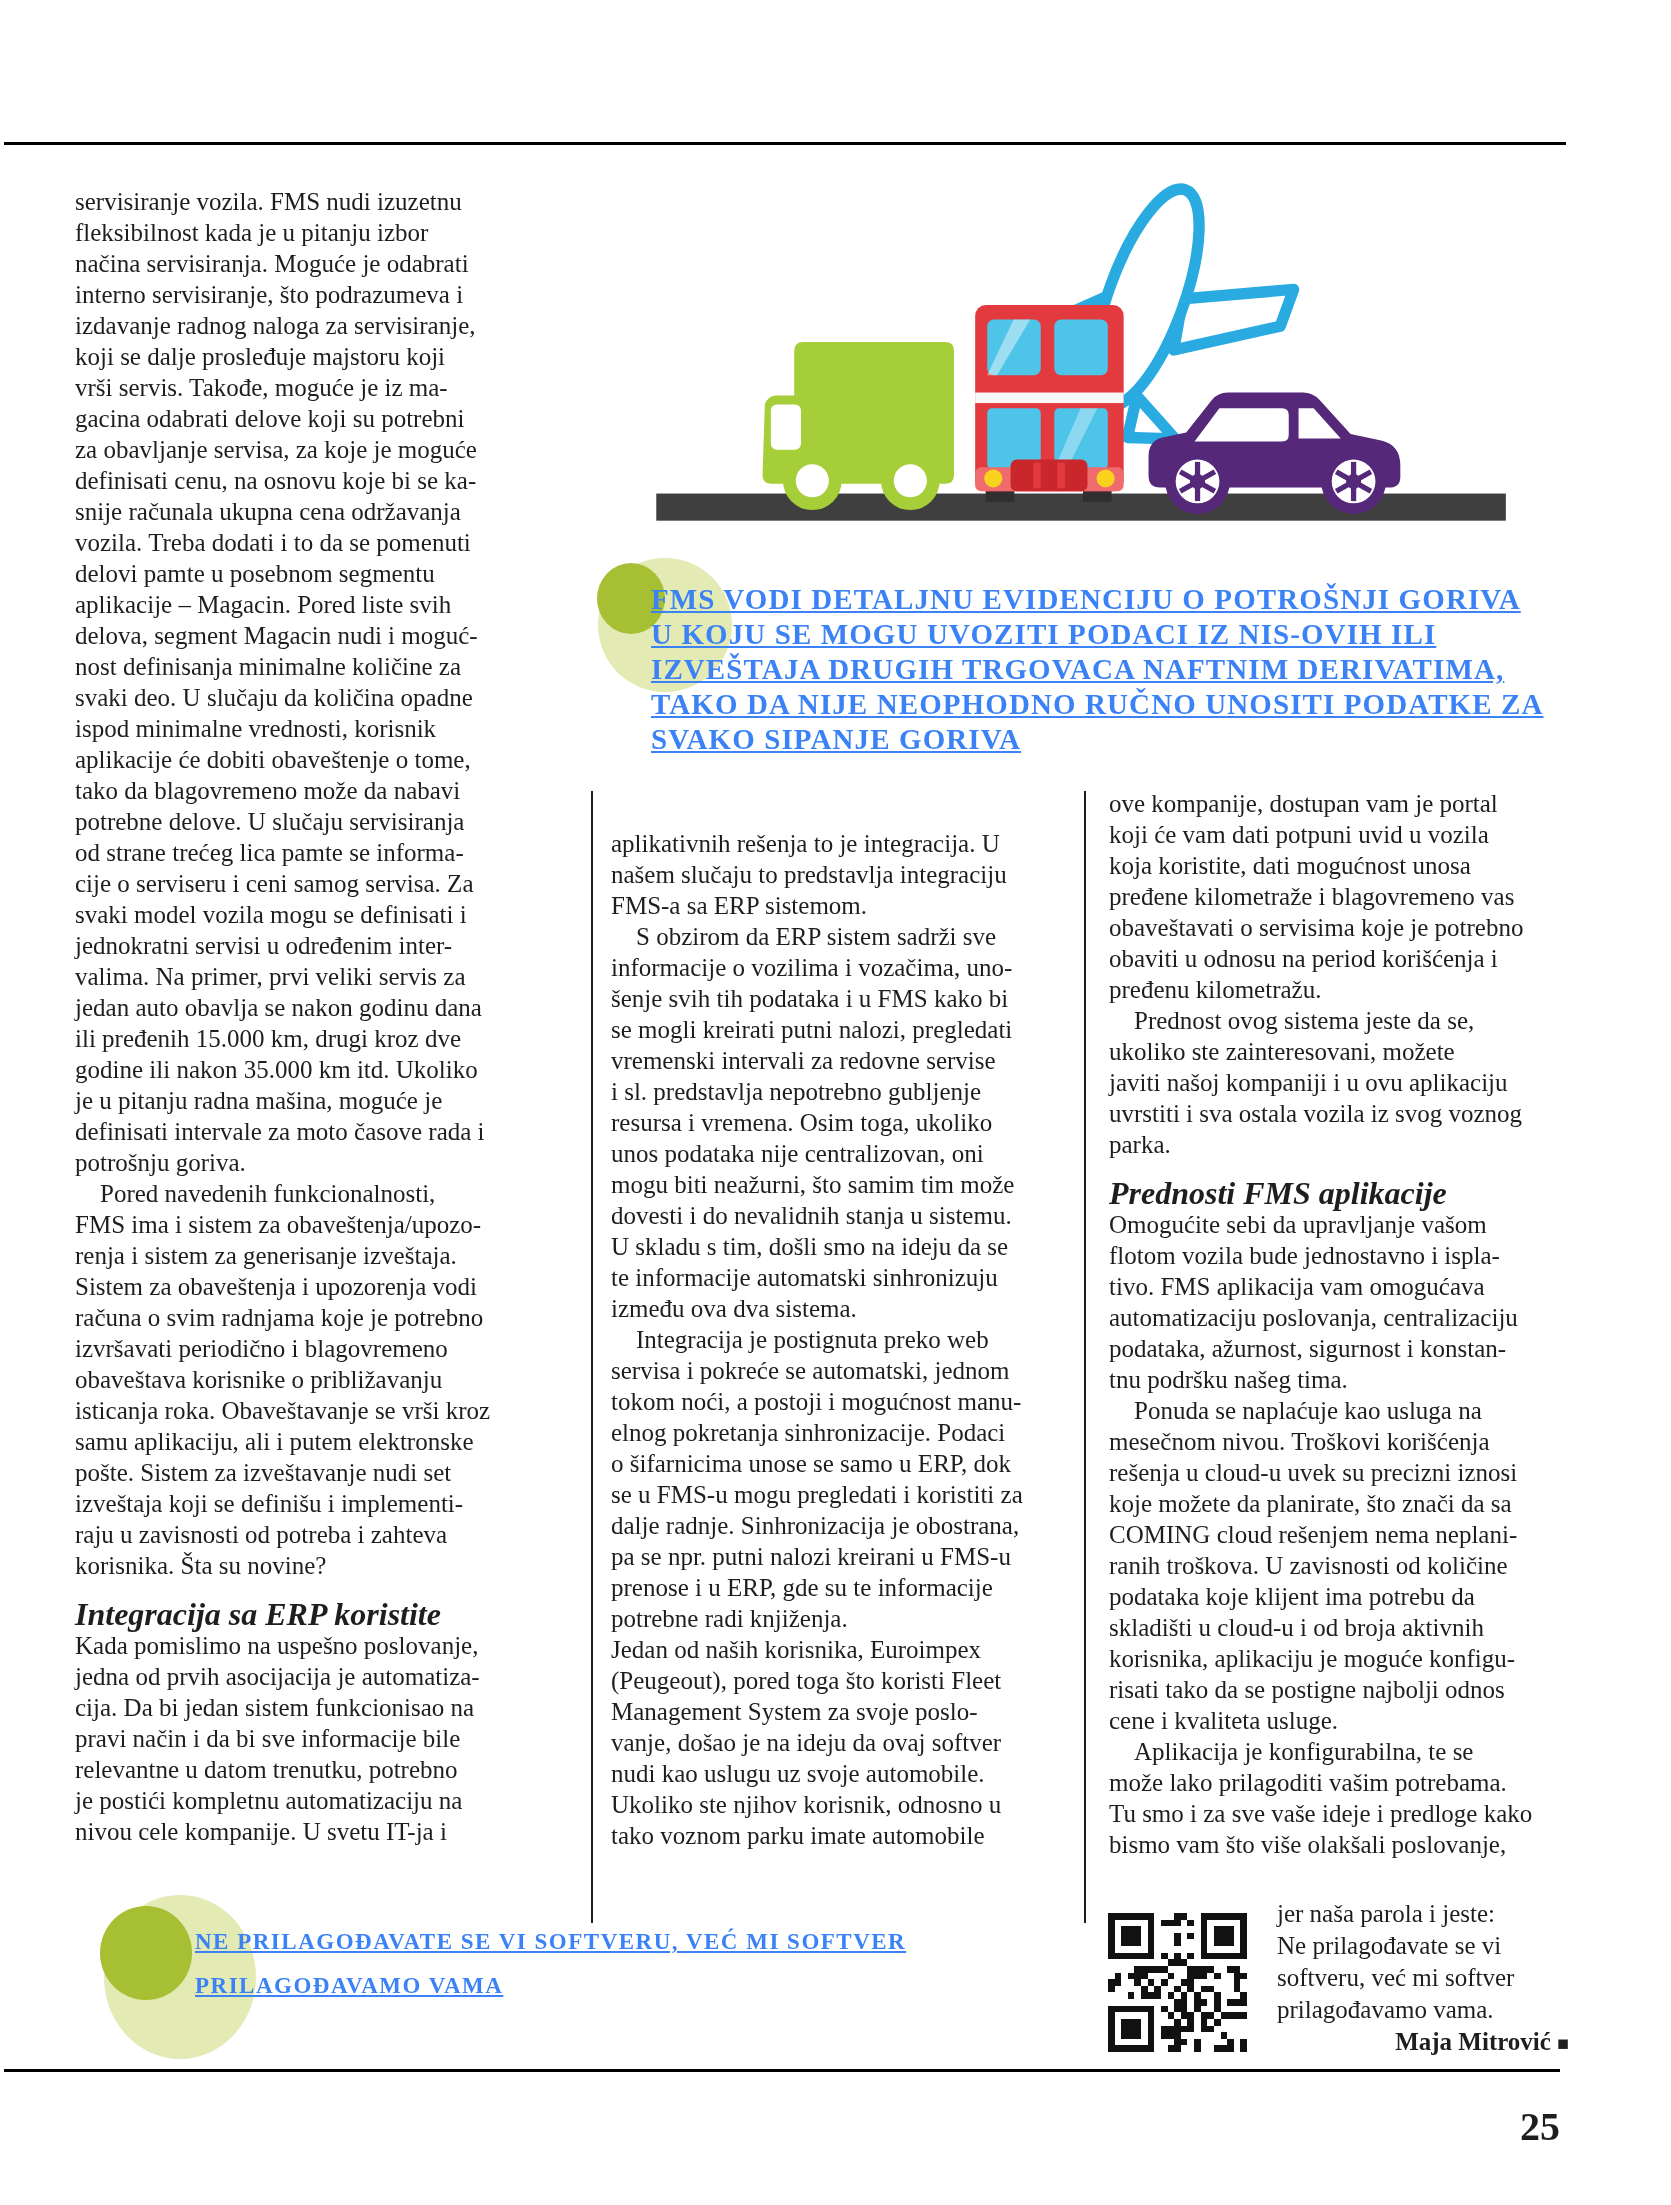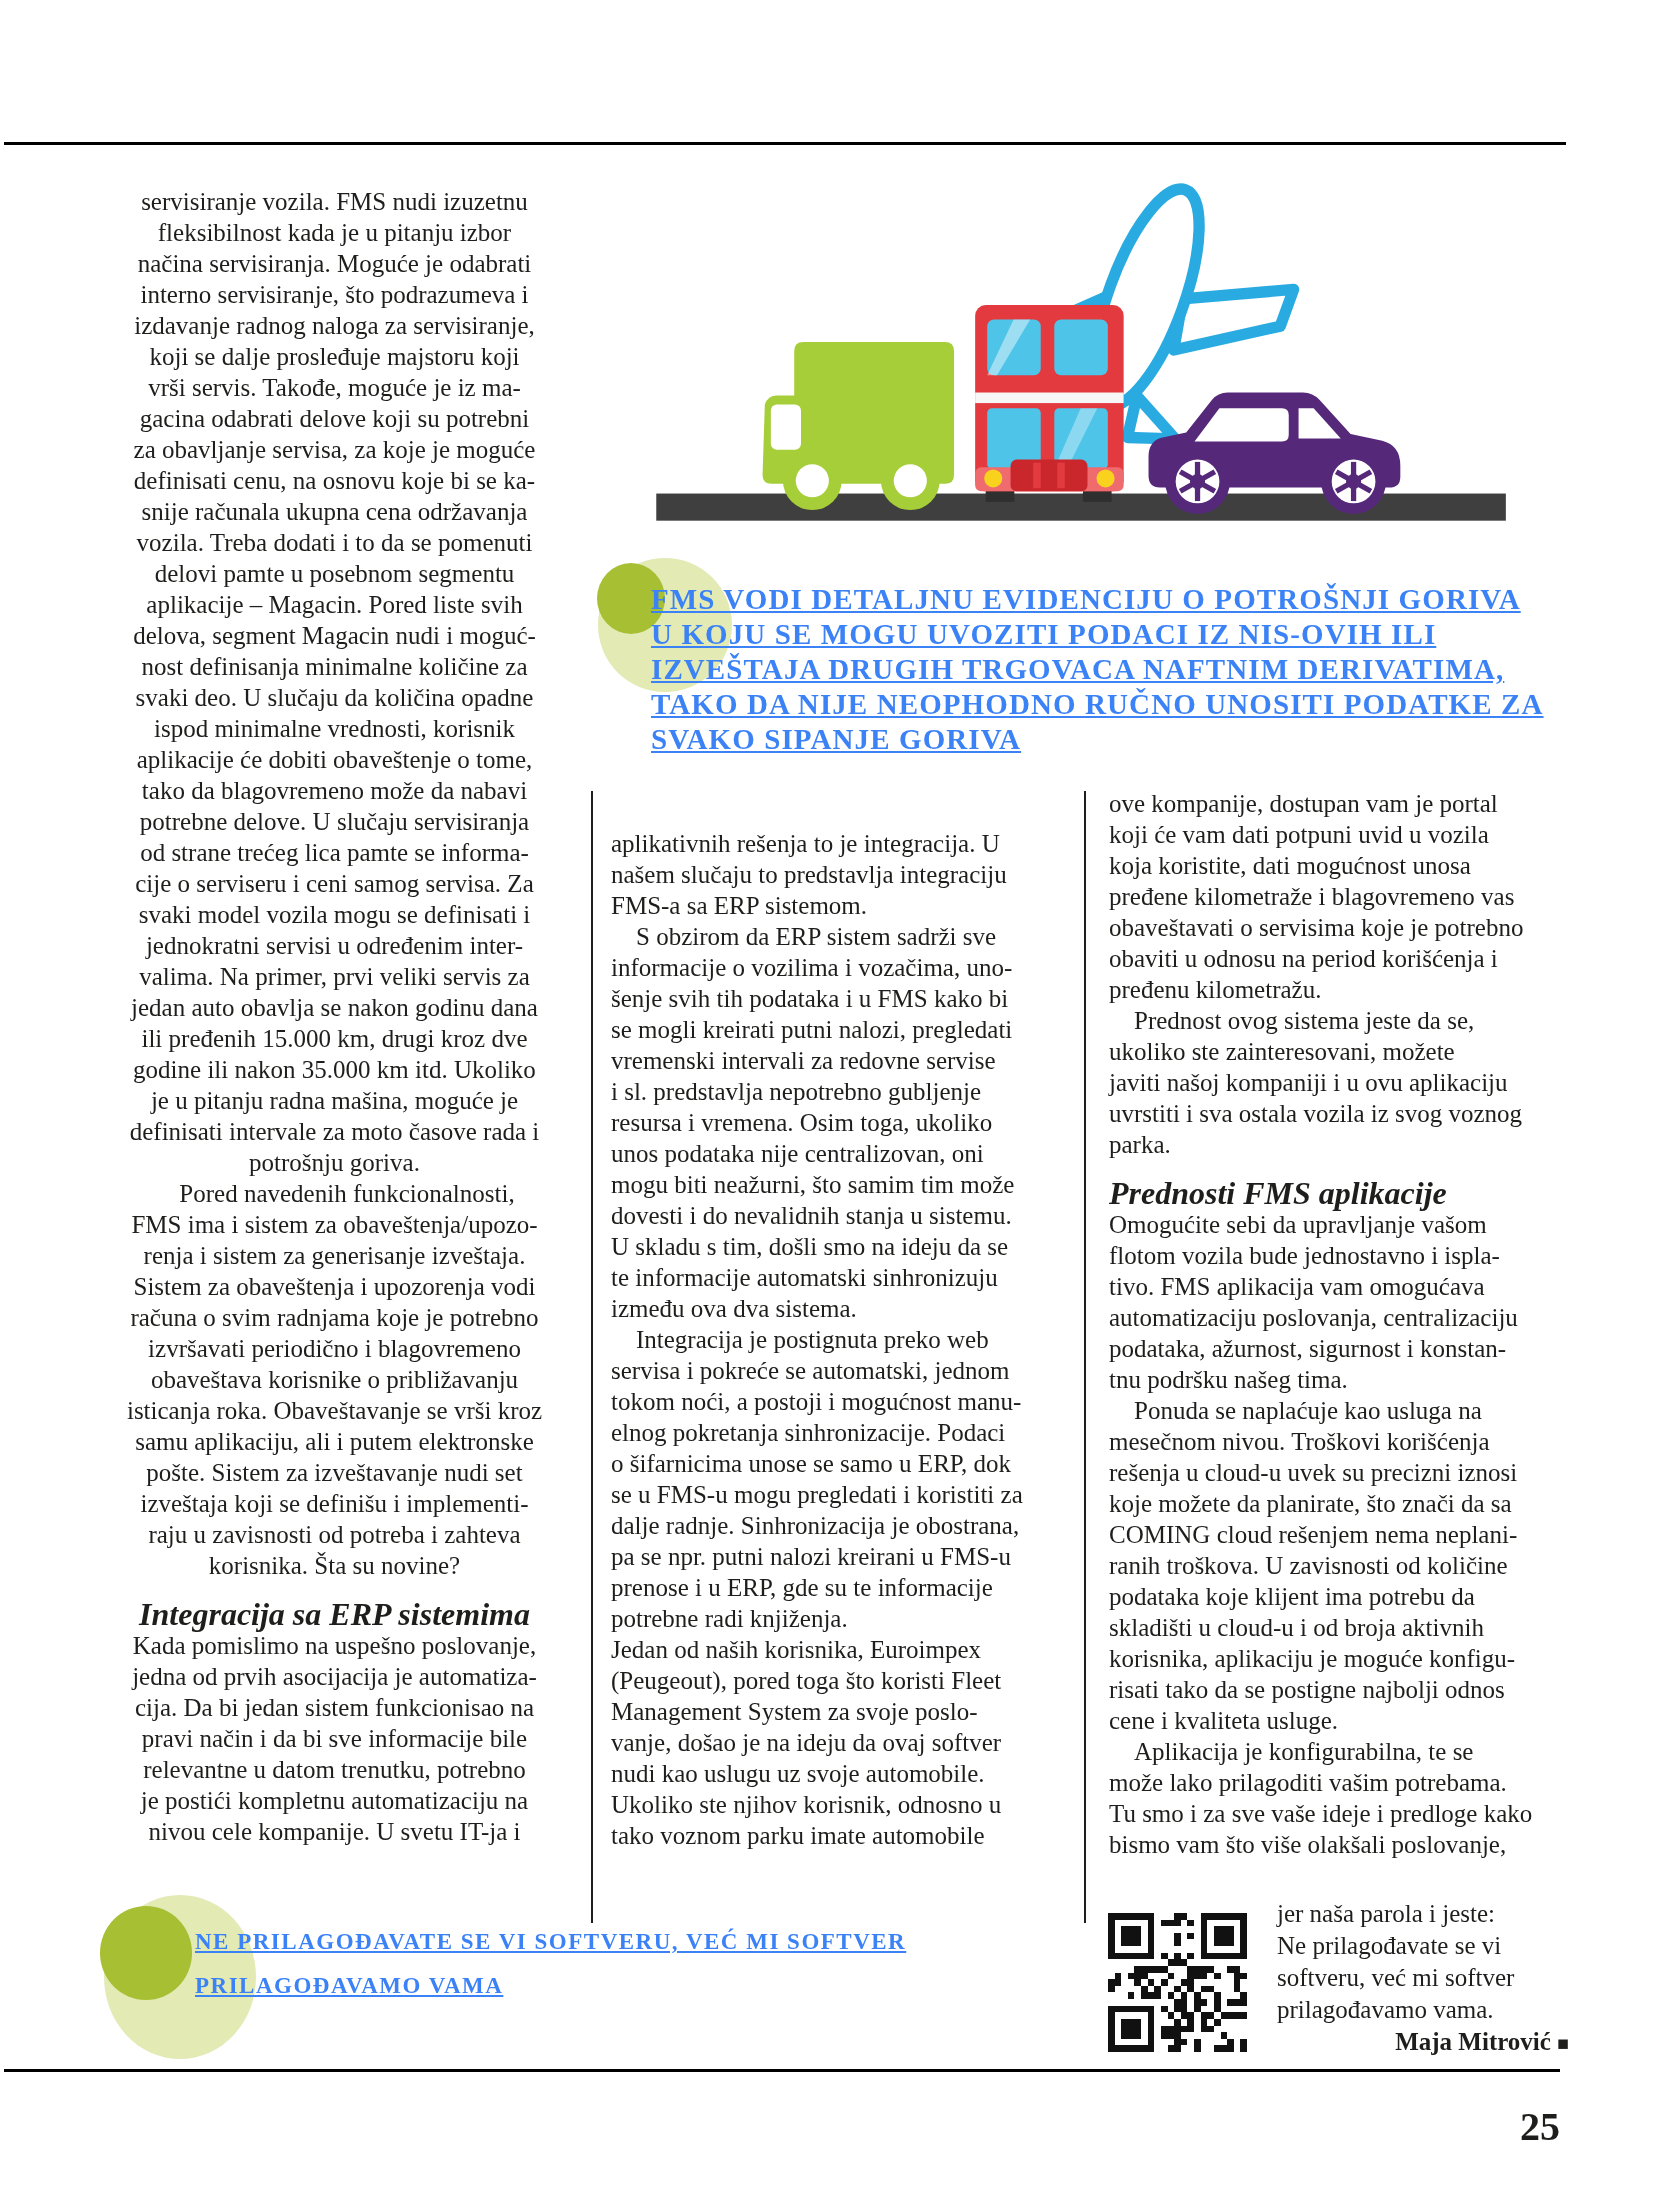--- a/index.html
+++ b/index.html
@@ -102,21 +102,21 @@
 
 <div class="circle" style="left:598px;top:558px;width:134px;height:134px;background:#e3eab4;"></div>
 <div class="circle" style="left:597px;top:563px;width:68px;height:71px;background:#a6bf33;"></div>
 
 <div class="quote quote-top">FMS VODI DETALJNU EVIDENCIJU O POTROŠNJI GORIVA
 U KOJU SE MOGU UVOZITI PODACI IZ NIS-OVIH ILI
 IZVEŠTAJA DRUGIH TRGOVACA NAFTNIM DERIVATIMA,
 TAKO DA NIJE NEOPHODNO RUČNO UNOSITI PODATKE ZA
 SVAKO SIPANJE GORIVA</div>
 
-<div class="bodycol" style="left:90px;top:186px;width:489px;text-align:center;">
+<div class="bodycol" style="left:75px;top:186px;width:489px;">
   <p>servisiranje vozila. FMS nudi izuzetnu
 fleksibilnost kada je u pitanju izbor
 načina servisiranja. Moguće je odabrati
 interno servisiranje, što podrazumeva i
 izdavanje radnog naloga za servisiranje,
 koji se dalje prosleđuje majstoru koji
 vrši servis. Takođe, moguće je iz ma-
 gacina odabrati delove koji su potrebni
 za obavljanje servisa, za koje je moguće
 definisati cenu, na osnovu koje bi se ka-
@@ -148,21 +148,21 @@
 Sistem za obaveštenja i upozorenja vodi
 računa o svim radnjama koje je potrebno
 izvršavati periodično i blagovremeno
 obaveštava korisnike o približavanju
 isticanja roka. Obaveštavanje se vrši kroz
 samu aplikaciju, ali i putem elektronske
 pošte. Sistem za izveštavanje nudi set
 izveštaja koji se definišu i implementi-
 raju u zavisnosti od potreba i zahteva
 korisnika. Šta su novine?</p>
-  <h3>Integracija sa ERP sistemima</h3>
+  <h3>Integracija sa ERP koristite</h3>
   <p>Kada pomislimo na uspešno poslovanje,
 jedna od prvih asocijacija je automatiza-
 cija. Da bi jedan sistem funkcionisao na
 pravi način i da bi sve informacije bile
 relevantne u datom trenutku, potrebno
 je postići kompletnu automatizaciju na
 nivou cele kompanije. U svetu IT-ja i</p>
 </div>
 
 <div class="vdivider" style="left:591px;top:791px;height:1132px;"></div>

